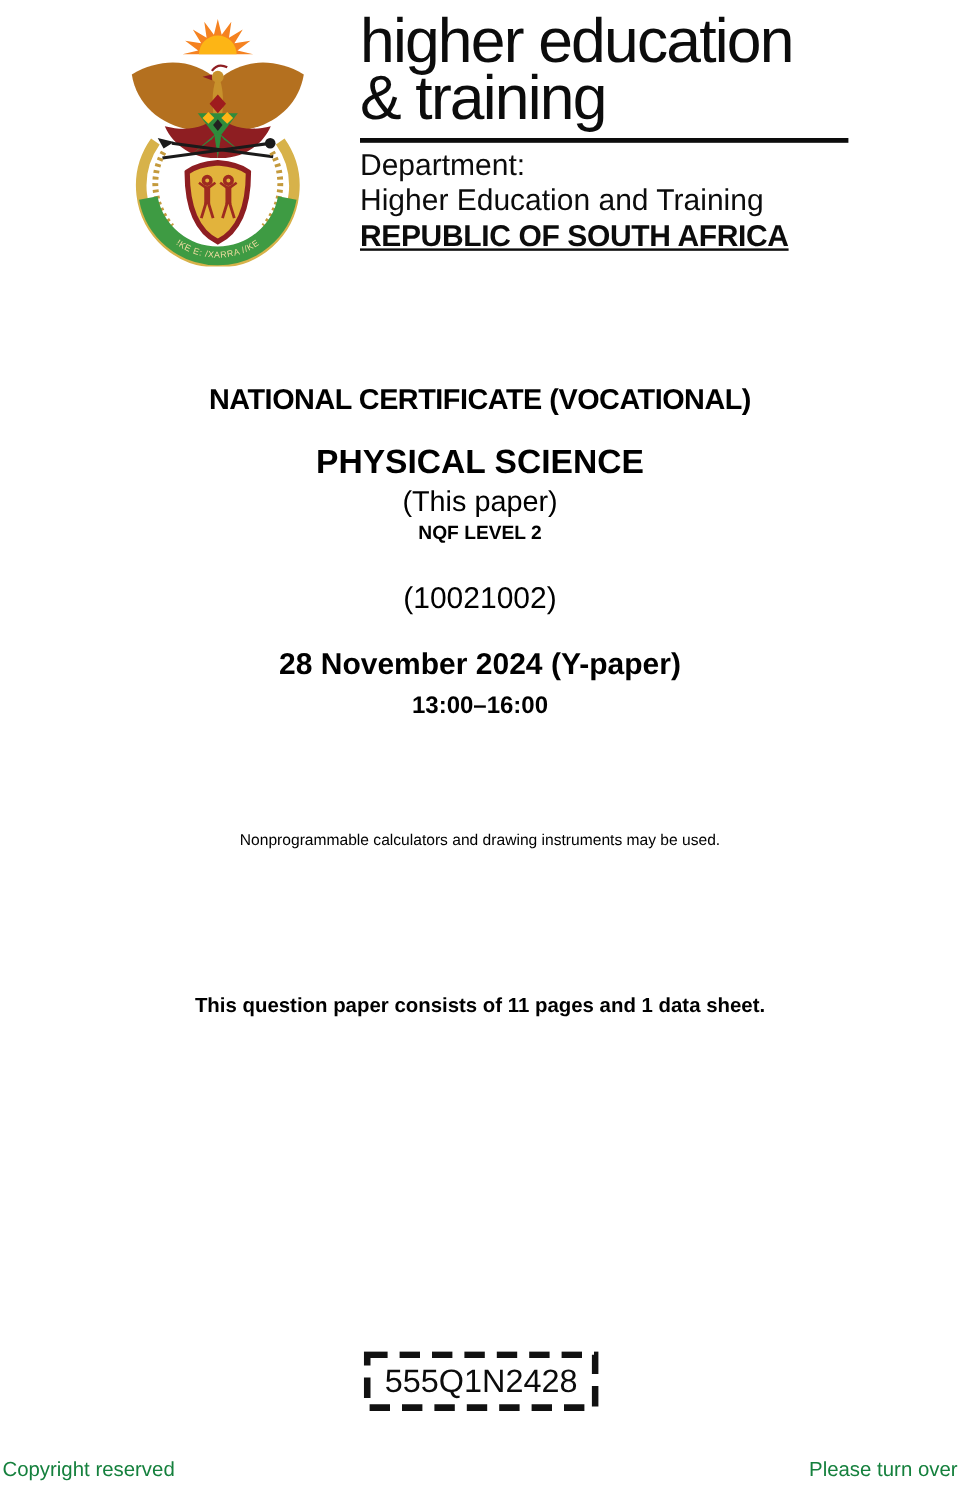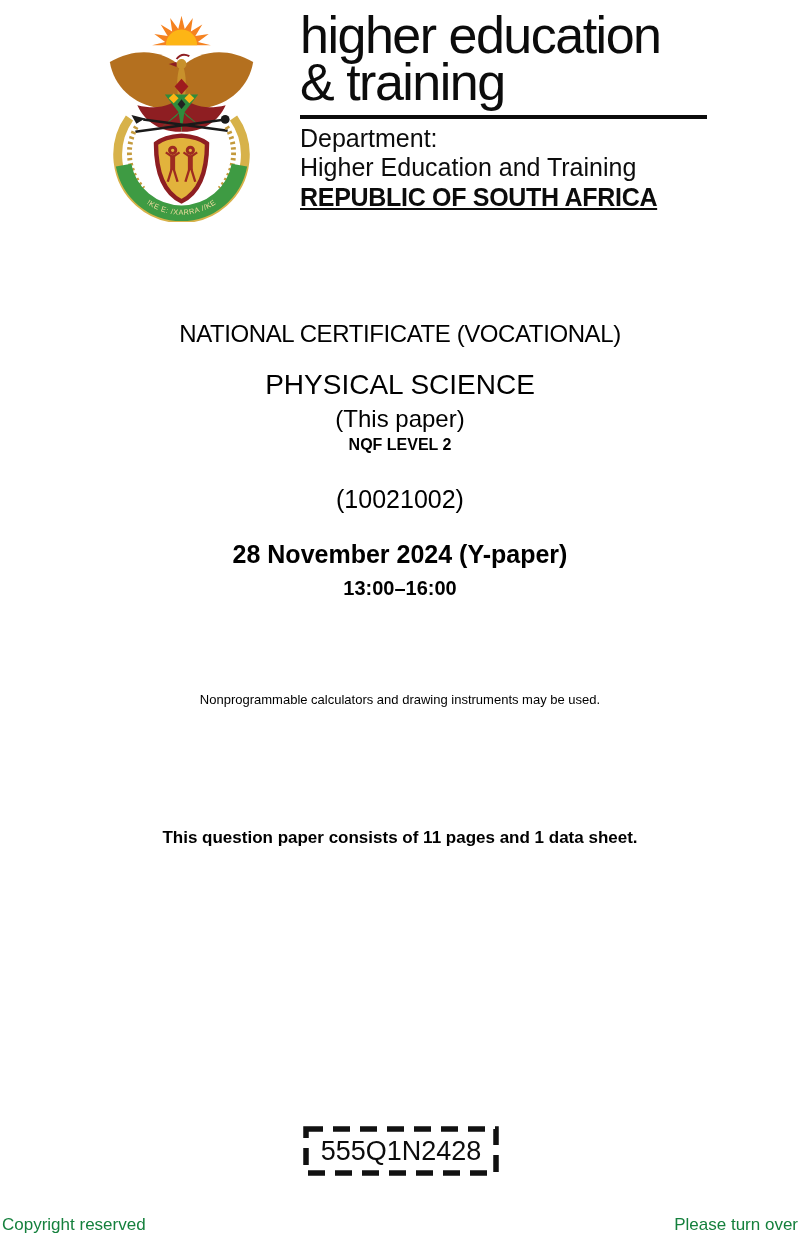--- a/index.html
+++ b/index.html
@@ -11,22 +11,22 @@
   
   .coat { position:absolute; left:98px; top:8px; }
   .wordmark { position:absolute; left:300px; top:12px; font-size:52px;
               line-height:0.9; letter-spacing:-1.5px; color:#0c0c0c; font-weight:400; }
   .rule { position:absolute; left:300px; top:115px; width:407px; height:4px; background:#0c0c0c; }
   .dept { position:absolute; left:300px; top:124px; font-size:25px; line-height:1.17; color:#0c0c0c; }
   .dept .country { font-weight:700; letter-spacing:-0.3px;text-decoration:underline; }
 
   
   .line { position:absolute; left:0; width:100%; text-align:center; white-space:nowrap; }
-  .t-cert    { top:320px; font-size:24px; font-weight:400; letter-spacing:-0.4px; }
-  .t-subject { top:369px; font-size:28px; font-weight:400; }
+  .t-cert    { top:320px; font-size:24px; font-weight:700; letter-spacing:-0.4px; }
+  .t-subject { top:369px; font-size:28px; font-weight:700; }
   .t-paper   { top:405px; font-size:24px; }
   .t-level   { top:436px; font-size:16px; font-weight:700; }
   .t-code    { top:485px; font-size:25px; }
   .t-date    { top:540px; font-size:25px; font-weight:700; }
   .t-time    { top:577px; font-size:20px; font-weight:700; }
   .t-note1   { top:692px; font-size:13px; font-weight:400; }
   .t-note2   { top:804px; font-size:17px;  font-weight:700;margin-top:24px; }
 
   
   .code-box { position:absolute; left:303px; top:1126px; width:196px; height:50px; }

